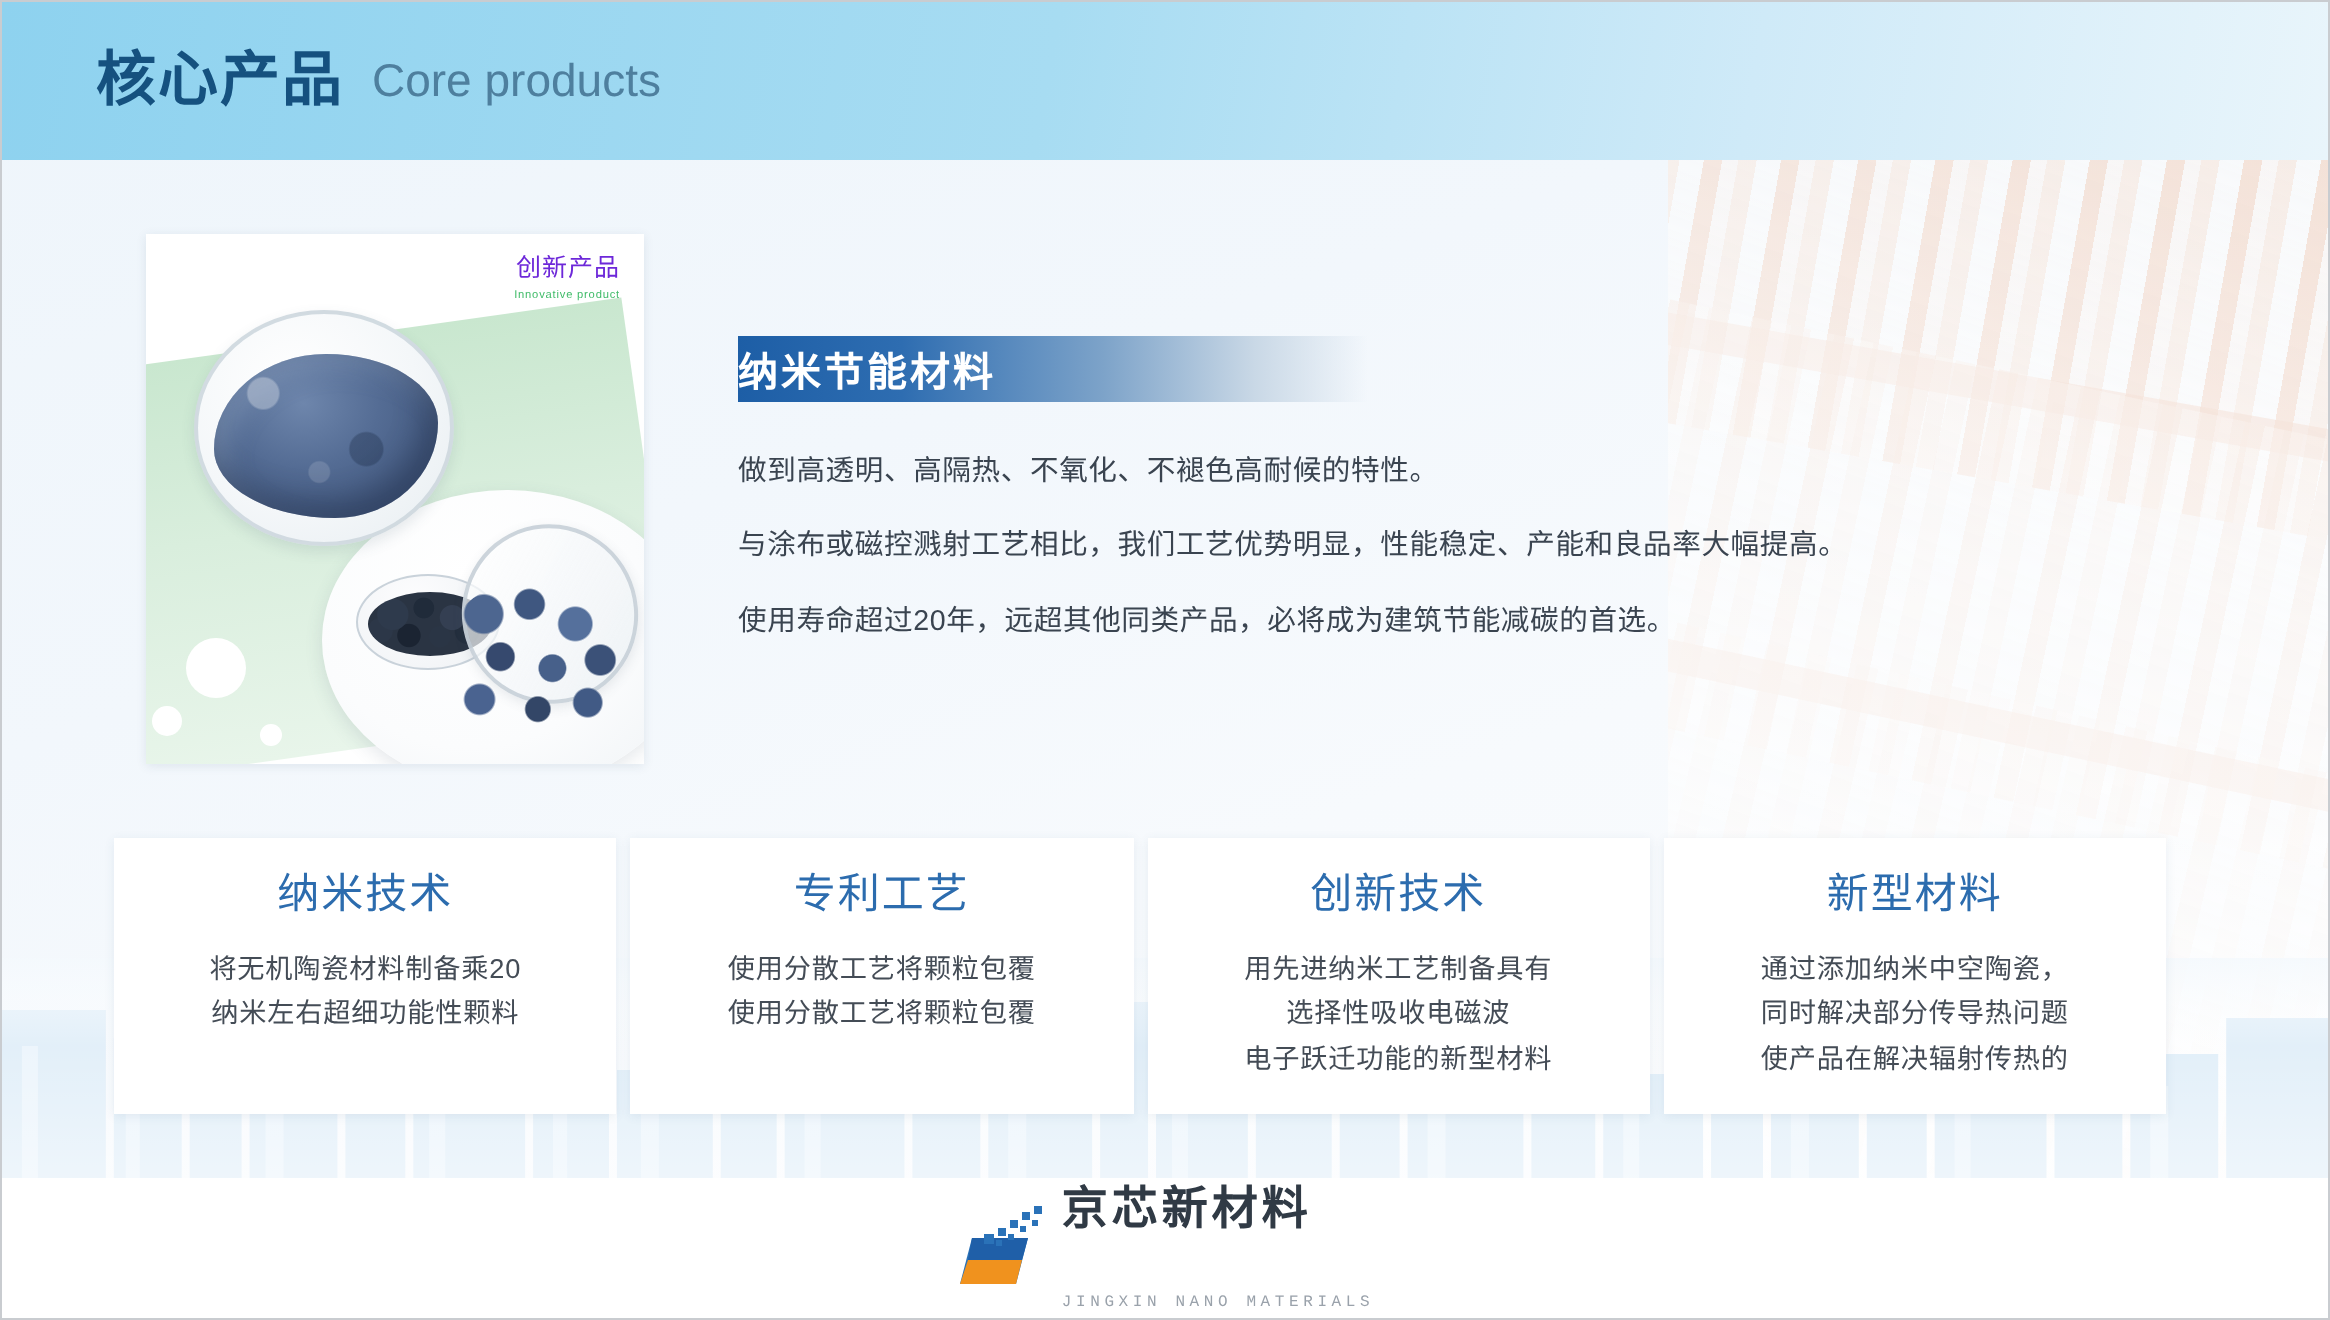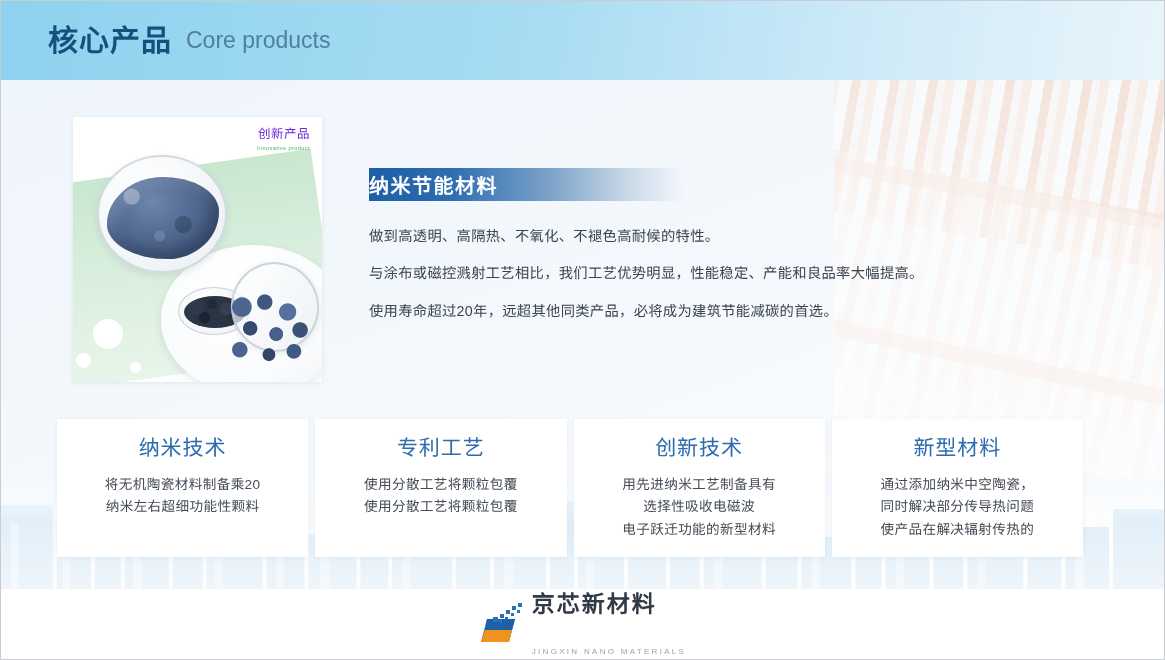--- a/index.html
+++ b/index.html
@@ -324,21 +324,21 @@
     position: absolute; left: 2px; top: 16px;
     width: 34px; height: 23px;
   }
   .logo-mark .pix { position: absolute; display: block; }
   .logo-text { display: flex; flex-direction: column; gap: 26px; }
   .logo-cn {
     font-size: 23px; font-weight: 700; color: #303a45;
     letter-spacing: 2px; line-height: 1.05;
   }
   .logo-en {
-    font-size: 8px; color: #9aa2ab; letter-spacing: 2.3px; margin-top: 5px;
+    font-size: 8px; color: #9aa2ab; letter-spacing: 2.3px; margin-top: 5px; font-family: Liberation Mono, monospace;
   }
 </style>
 </head>
 <body>
 
 <div id="slide">
 
   <div class="bg-base"></div>
 
   <div class="bg-columns">

